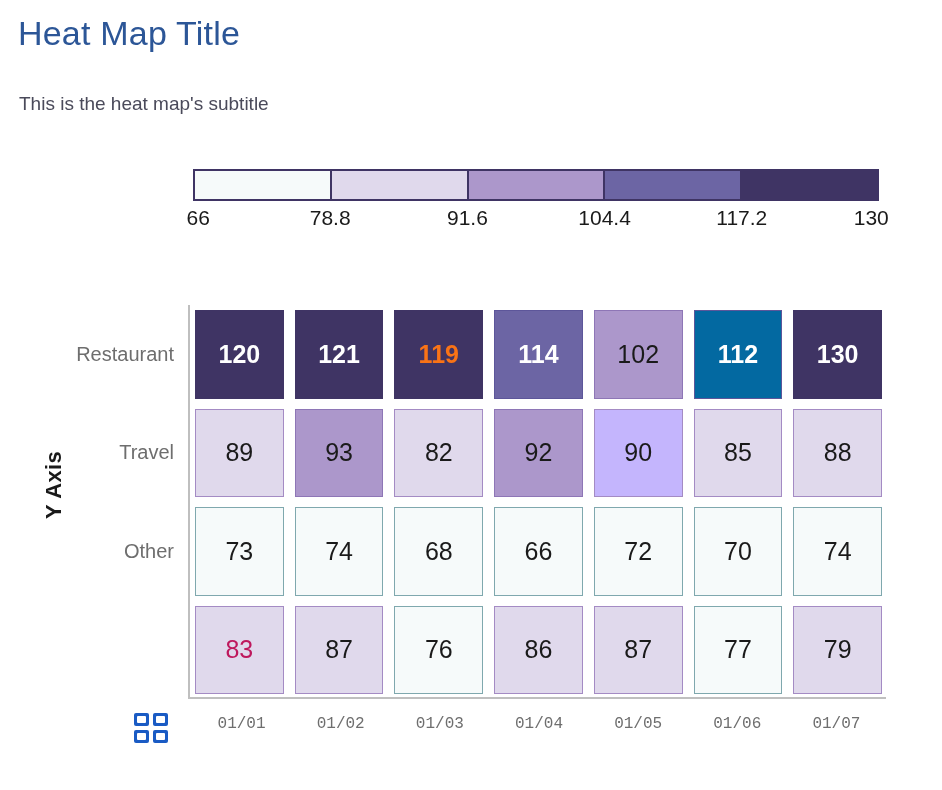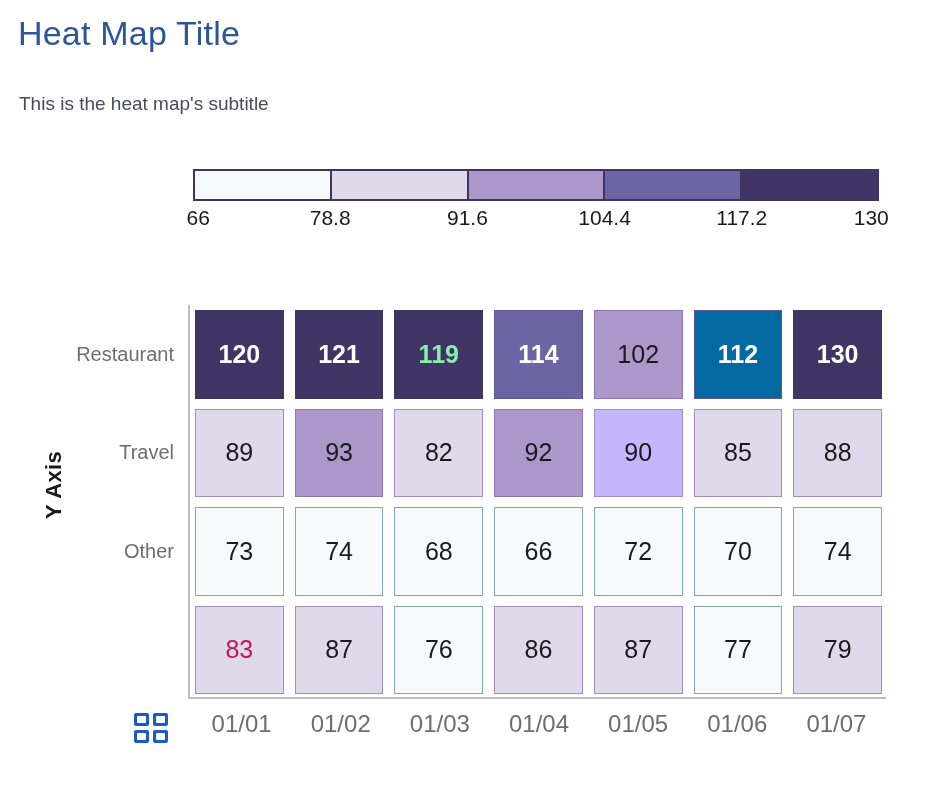--- a/index.html
+++ b/index.html
@@ -163,23 +163,24 @@
     top: 707px;
     width: 694px;
     height: 34px;
     display: grid;
     grid-template-columns: repeat(7, 1fr);
   }
   .xlabel {
     display: flex;
     align-items: center;
     justify-content: center;
-    font-size: 24px;
+    font-size: 16px;
     color: #6E6E6E;
     white-space: nowrap;
+    font-family: Liberation Mono, monospace;
   }
 
   
   .grid-icon {
     position: absolute;
     left: 134px;
     top: 713px;
     width: 34px;
     height: 30px;
     display: grid;
@@ -237,21 +238,21 @@
   <div class="axis-line-y"></div>
   <div class="axis-line-x"></div>
   <div class="grid" id="heatmap-grid">
       <div class="cellwrap">
         <div class="cell" style="background: rgb(63, 52, 100); color: rgb(255, 255, 255); border-color: rgb(63, 52, 100); font-weight: 700;">120</div>
       </div>
       <div class="cellwrap">
         <div class="cell" style="background: rgb(63, 52, 100); color: rgb(255, 255, 255); border-color: rgb(63, 52, 100); font-weight: 700;">121</div>
       </div>
       <div class="cellwrap">
-        <div class="cell" style="background: rgb(63, 52, 100); color: #86efac; border-color: rgb(63, 52, 100); font-weight: 700;">119</div>
+        <div class="cell" style="background: rgb(63, 52, 100); color: #f97316; border-color: rgb(63, 52, 100); font-weight: 700;">119</div>
       </div>
       <div class="cellwrap">
         <div class="cell" style="background: rgb(108, 101, 164); color: rgb(255, 255, 255); border-color: rgb(93, 86, 154); font-weight: 700;">114</div>
       </div>
       <div class="cellwrap">
         <div class="cell" style="background: rgb(172, 151, 203); color: rgb(26, 26, 26); border-color: rgb(142, 118, 182);">102</div>
       </div>
       <div class="cellwrap">
         <div class="cell" style="background: #0369a1; color: rgb(255, 255, 255); border-color: rgb(93, 86, 154); font-weight: 700;">112</div>
       </div>

